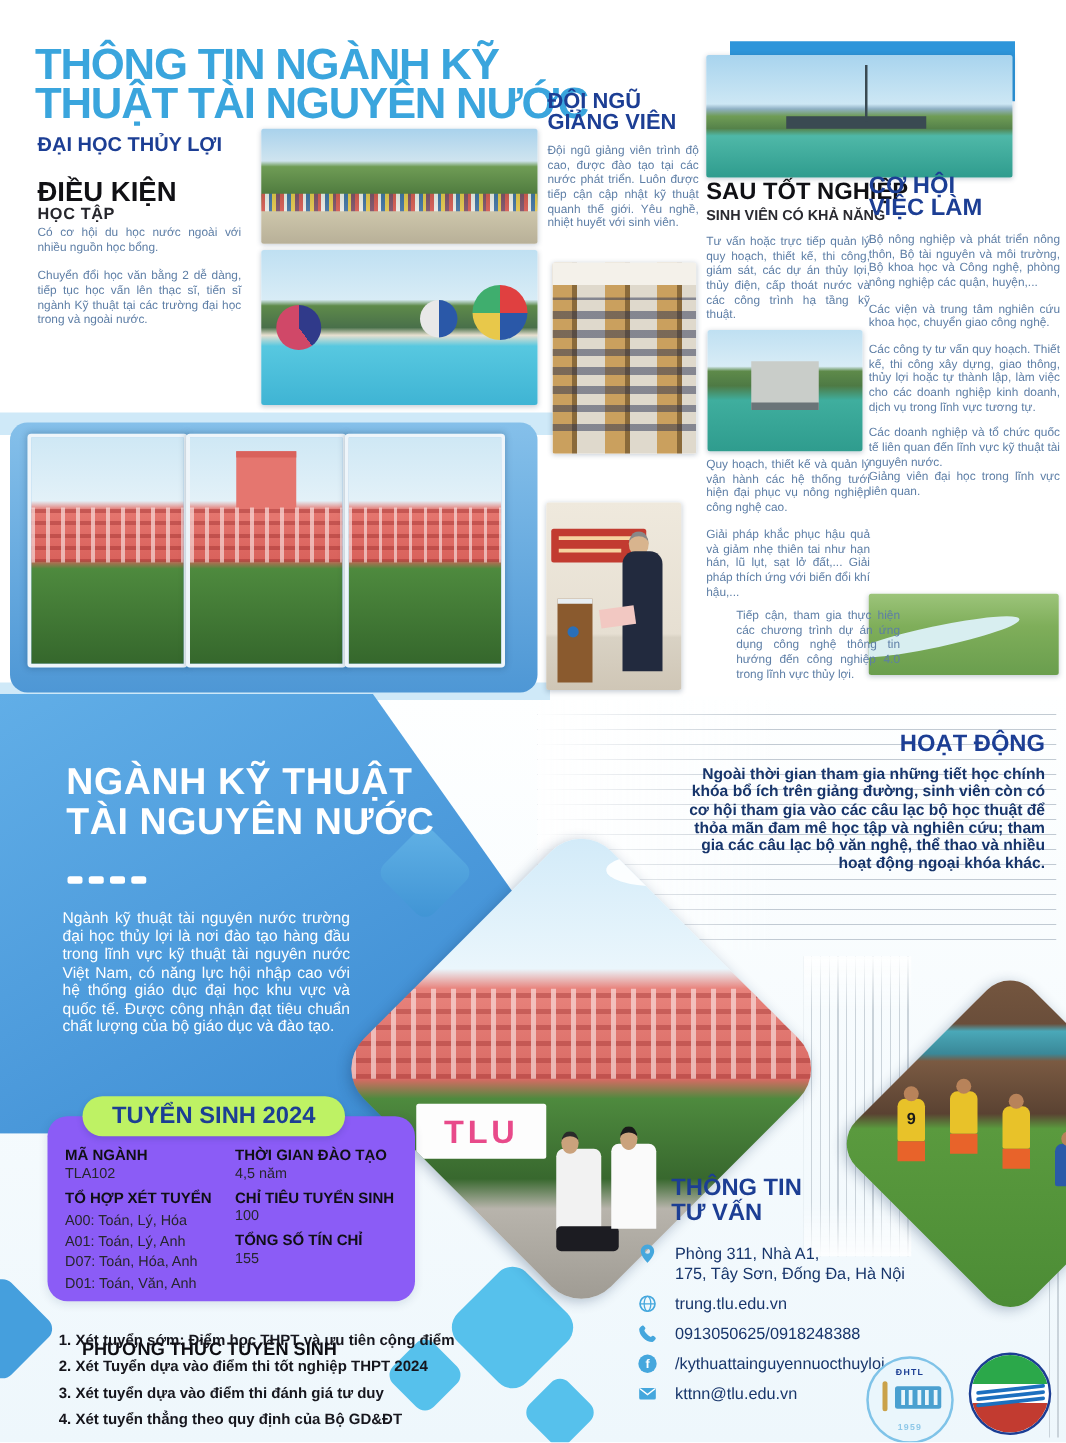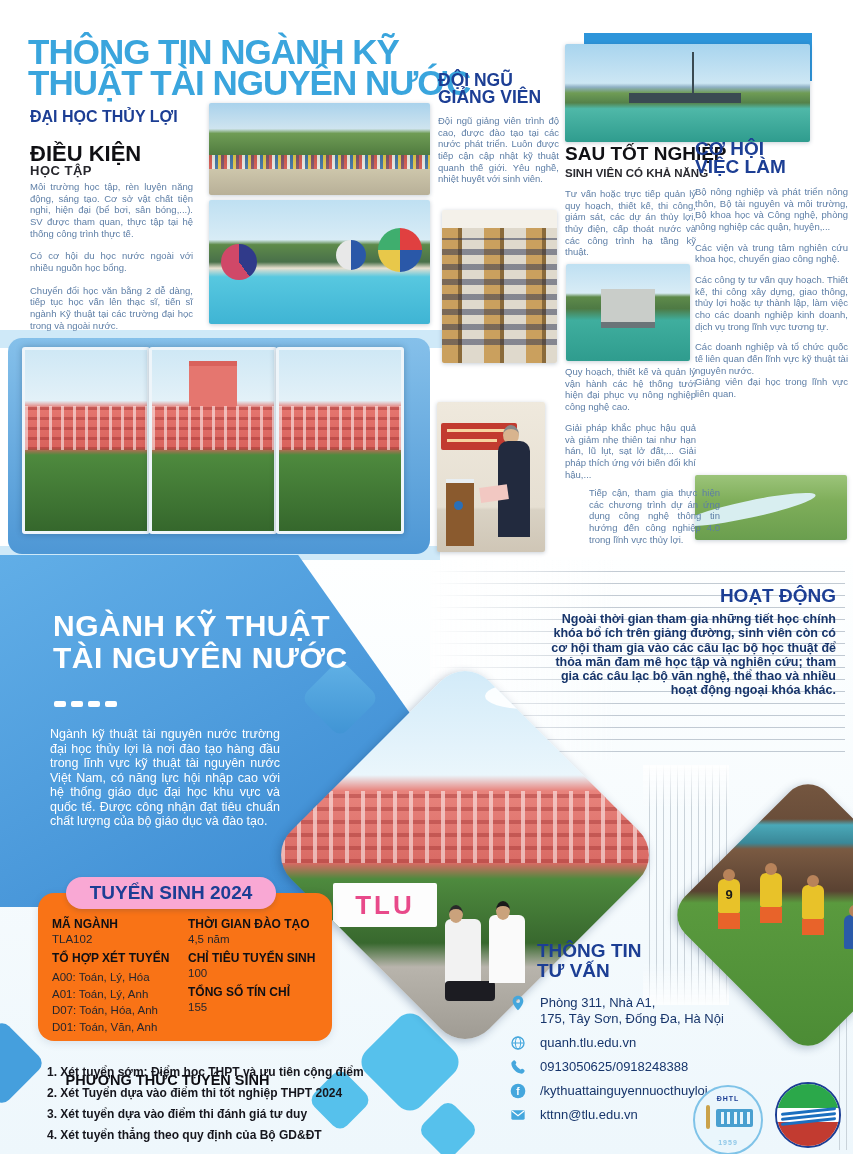--- a/index.html
+++ b/index.html
@@ -129,24 +129,24 @@
   .soccer-dia{left:708px;top:815px;width:200px;height:200px;border-radius:26px;z-index:5;}
   .soccer-scene{position:absolute;left:50%;top:50%;width:300px;height:300px;transform:translate(-50%,-50%) rotate(-45deg);
      background:linear-gradient(180deg,#7a5a42 0%,#6a4e3a 18%,#4aa8b8 20%,#3a8898 26%,#7a5a42 28%,#5a4232 42%,#5a9a3e 46%,#4a8a34 100%);}
   .pl{position:absolute;width:22px;height:34px;background:#e8c229;border-radius:6px 6px 2px 2px;}
   .pl:after{content:"";position:absolute;left:5px;top:-10px;width:12px;height:12px;border-radius:50%;background:#b8835a;}
   .pl i{position:absolute;left:0;bottom:-16px;width:100%;height:16px;background:#e8632a;}
   .pl.blue{background:#2a5aa8;}
   .pl .num{position:absolute;width:100%;top:8px;text-align:center;font-size:13px;font-weight:800;color:#1a1a1a;font-style:normal;}
 
   
-  .ts-pill{left:66px;top:877px;width:210px;height:32px;background:#f9a8d4;border-radius:17px;z-index:6;
+  .ts-pill{left:66px;top:877px;width:210px;height:32px;background:#bef264;border-radius:17px;z-index:6;
      display:flex;align-items:center;justify-content:center;font-size:19px;font-weight:800;color:#1c3e94;
      box-shadow:0 2px 5px rgba(20,50,90,.18);}
-  .ts-box{left:38px;top:893px;width:294px;height:148px;background:#f97316;border-radius:16px;z-index:5;
+  .ts-box{left:38px;top:893px;width:294px;height:148px;background:#8b5cf6;border-radius:16px;z-index:5;
      box-shadow:0 2px 8px rgba(20,50,90,.12);}
   .f-label{position:absolute;font-size:12px;font-weight:800;color:#0f0f14;white-space:nowrap;}
   .f-value{position:absolute;font-size:11.5px;font-weight:500;color:#26262c;white-space:nowrap;}
   .combos div{line-height:16.5px;font-size:11.5px;font-weight:500;color:#26262c;}
   .pt-h{left:45px;top:1042px;width:245px;text-align:center;font-size:14.5px;font-weight:700;color:#0d0d12;z-index:5;margin-top:30px;}
   .methods{left:47px;top:1062px;z-index:5;}
   .methods div{font-size:12px;font-weight:700;color:#16161d;line-height:21px;white-space:nowrap;}
 
   
   .act-h{left:540px;top:585px;width:296px;text-align:right;font-size:19px;font-weight:800;color:#1c3e94;z-index:3;}
@@ -188,21 +188,20 @@
 
   <div class="abs main-title">
     <div>THÔNG TIN NGÀNH KỸ</div>
     <div>THUẬT TÀI NGUYÊN NƯỚC</div>
   </div>
   <div class="abs univ">ĐẠI HỌC THỦY LỢI</div>
 
   <div class="abs cond-h">ĐIỀU KIỆN</div>
   <div class="abs cond-sub">HỌC TẬP</div>
   <div class="abs body-p cond-paras">
-    <p>Môi trường học tập, rèn luyện năng động, sáng tạo. Cơ sở vật chất tiện nghi, hiện đại (bể bơi, sân bóng,...). SV được tham quan, thực tập tại hệ thống công trình thực tế.</p>
     <p>Có cơ hội du học nước ngoài với nhiều nguồn học bổng.</p>
     <p>Chuyển đổi học văn bằng 2 dễ dàng, tiếp tục học vấn lên thạc sĩ, tiến sĩ ngành Kỹ thuật tại các trường đại học trong và ngoài nước.</p>
   </div>
 
   <div class="abs photo photo-group">
     <div class="crowd"></div>
   </div>
   <div class="abs photo photo-pool">
     <div class="umb umb3"></div>
     <div class="umb umb2"></div>
@@ -368,21 +367,21 @@
       </span>
     </div>
     <div class="ct-row">
       <span class="ct-ic">
         <svg viewBox="0 0 24 24">
             <circle cx="12" cy="12" r="9" fill="none" stroke="currentColor" stroke-width="2"></circle>
             <ellipse cx="12" cy="12" rx="4" ry="9" fill="none" stroke="currentColor" stroke-width="1.5"></ellipse>
             <path d="M3.5 12h17" stroke="currentColor" stroke-width="1.5"></path>
           </svg>
       </span>
-      <span class="ct-tx">quanh.tlu.edu.vn</span>
+      <span class="ct-tx">trung.tlu.edu.vn</span>
     </div>
     <div class="ct-row">
       <span class="ct-ic">
         <svg viewBox="0 0 24 24">
             <path fill="currentColor" d="M6.5 2C5 2 2 5 2 6.5 2 14 10 22 17.5 22 19 22 22 19 22 17.5c0-.8-2.5-3-3.5-3-.6 0-1.8.8-2.5 1.3C13.8 15 9 10.2 8.2 8c.5-.7 1.3-1.9 1.3-2.5C9.5 4.5 7.3 2 6.5 2z"></path>
           </svg>
       </span>
       <span class="ct-tx">0913050625/0918248388</span>
     </div>
     <div class="ct-row">

